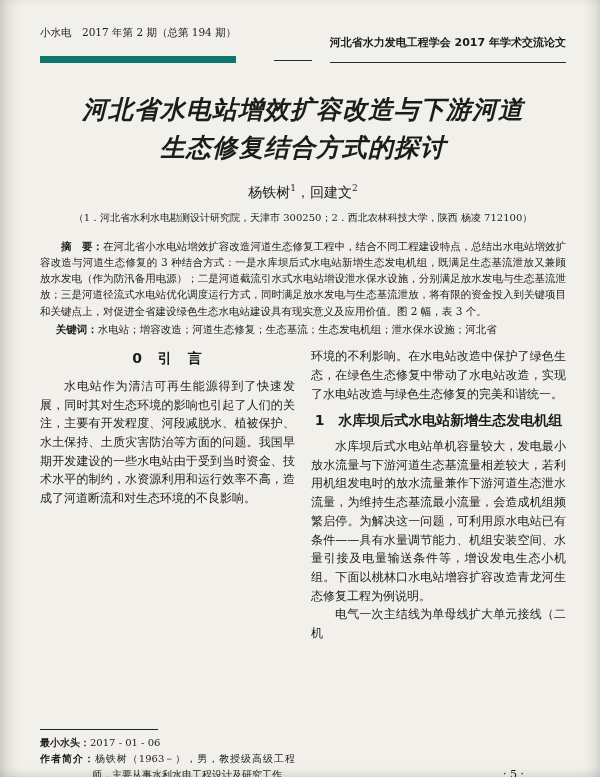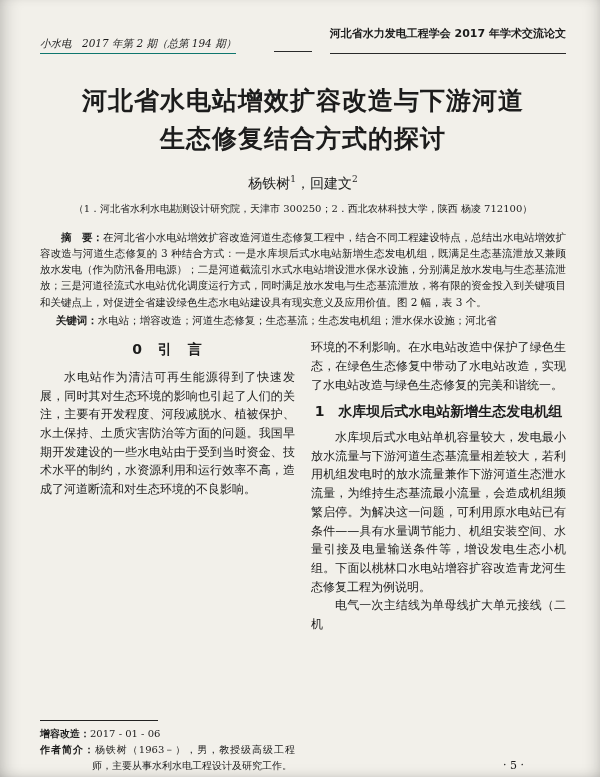--- a/index.html
+++ b/index.html
@@ -11,28 +11,29 @@
     color:#1c1c1c;
     font-family:"DejaVu Serif", serif;
     padding:26px 34px 10px 40px;
     position:relative;
     overflow:hidden;
     box-shadow: inset 14px 0 20px -14px rgba(0,0,0,.30),
                 inset -12px 0 18px -13px rgba(0,0,0,.25),
                 inset 0 -10px 16px -12px rgba(0,0,0,.15);
   }
   .header { display:flex; justify-content:space-between; align-items:flex-end; font-size:10.5px; }
-  .journal { border-bottom:1px solid #0f766e; padding-bottom:2px; white-space:nowrap;font-style:italic; }
+  .journal { border-bottom:7px solid #0f766e; padding-bottom:16px; white-space:nowrap; }
   .header-dash { width:38px; border-bottom:1px solid #2a2a2a; margin:0 8px 2px 28px; flex:0 0 auto; }
   .conf { font-weight:bold; font-size:11px; border-bottom:1px solid #2a2a2a; padding-bottom:12px;
           font-family:"DejaVu Sans", sans-serif; white-space:nowrap; }
   .title {
     text-align:center; margin-top:28px;
     font-size:25px; font-weight:900; line-height:1.52; letter-spacing:1px;
     font-family:"DejaVu Sans", sans-serif;
+    font-style:italic;
   }
   .authors { text-align:center; margin-top:16px; font-size:14px; }
   .authors sup { font-size:9px; }
   .affiliation { text-align:center; margin-top:9px; font-size:10px; color:#222; }
   .abstract {
     margin-top:13px; font-size:10.5px; line-height:1.55;
     text-align:justify; text-indent:2em;
   }
   .keywords { margin-top:2px; font-size:10.5px; line-height:1.55; text-indent:1.5em; text-align:justify; }
   .bold { font-weight:bold; }
@@ -71,21 +72,21 @@
 
   <p class="keywords"><span class="bold">关键词：</span><span>水电站；增容改造；河道生态修复；生态基流；生态发电机组；泄水保水设施；河北省</span></p>
 
   <div class="columns">
 
     <div class="col col-left">
       <div class="sec-heading first">0　引　言</div>
       <p class="indent">水电站作为清洁可再生能源得到了快速发展，同时其对生态环境的影响也引起了人们的关注，主要有开发程度、河段减脱水、植被保护、水土保持、土质灾害防治等方面的问题。我国早期开发建设的一些水电站由于受到当时资金、技术水平的制约，水资源利用和运行效率不高，造成了河道断流和对生态环境的不良影响。</p>
       <div class="footnote">
         <div class="footnote-rule"></div>
-        <p><span class="bold">增容改造：</span><span>2017 - 01 - 06</span></p>
+        <p><span class="bold">最小水头：</span><span>2017 - 01 - 06</span></p>
         <p class="hang"><span class="bold">作者简介：</span><span>杨铁树（1963－），男，教授级高级工程师，主要从事水利水电工程设计及研究工作。</span></p>
       </div>
     </div>
 
     <div class="col col-right">
       <p>环境的不利影响。在水电站改造中保护了绿色生态，在绿色生态修复中带动了水电站改造，实现了水电站改造与绿色生态修复的完美和谐统一。</p>
       <div class="sec-heading">1　水库坝后式水电站新增生态发电机组</div>
       <p class="indent">水库坝后式水电站单机容量较大，发电最小放水流量与下游河道生态基流量相差较大，若利用机组发电时的放水流量兼作下游河道生态泄水流量，为维持生态基流最小流量，会造成机组频繁启停。为解决这一问题，可利用原水电站已有条件——具有水量调节能力、机组安装空间、水量引接及电量输送条件等，增设发电生态小机组。下面以桃林口水电站增容扩容改造青龙河生态修复工程为例说明。</p>
       <p class="indent">电气一次主结线为单母线扩大单元接线（二机</p>
       <div class="page-number">· 5 ·</div>

